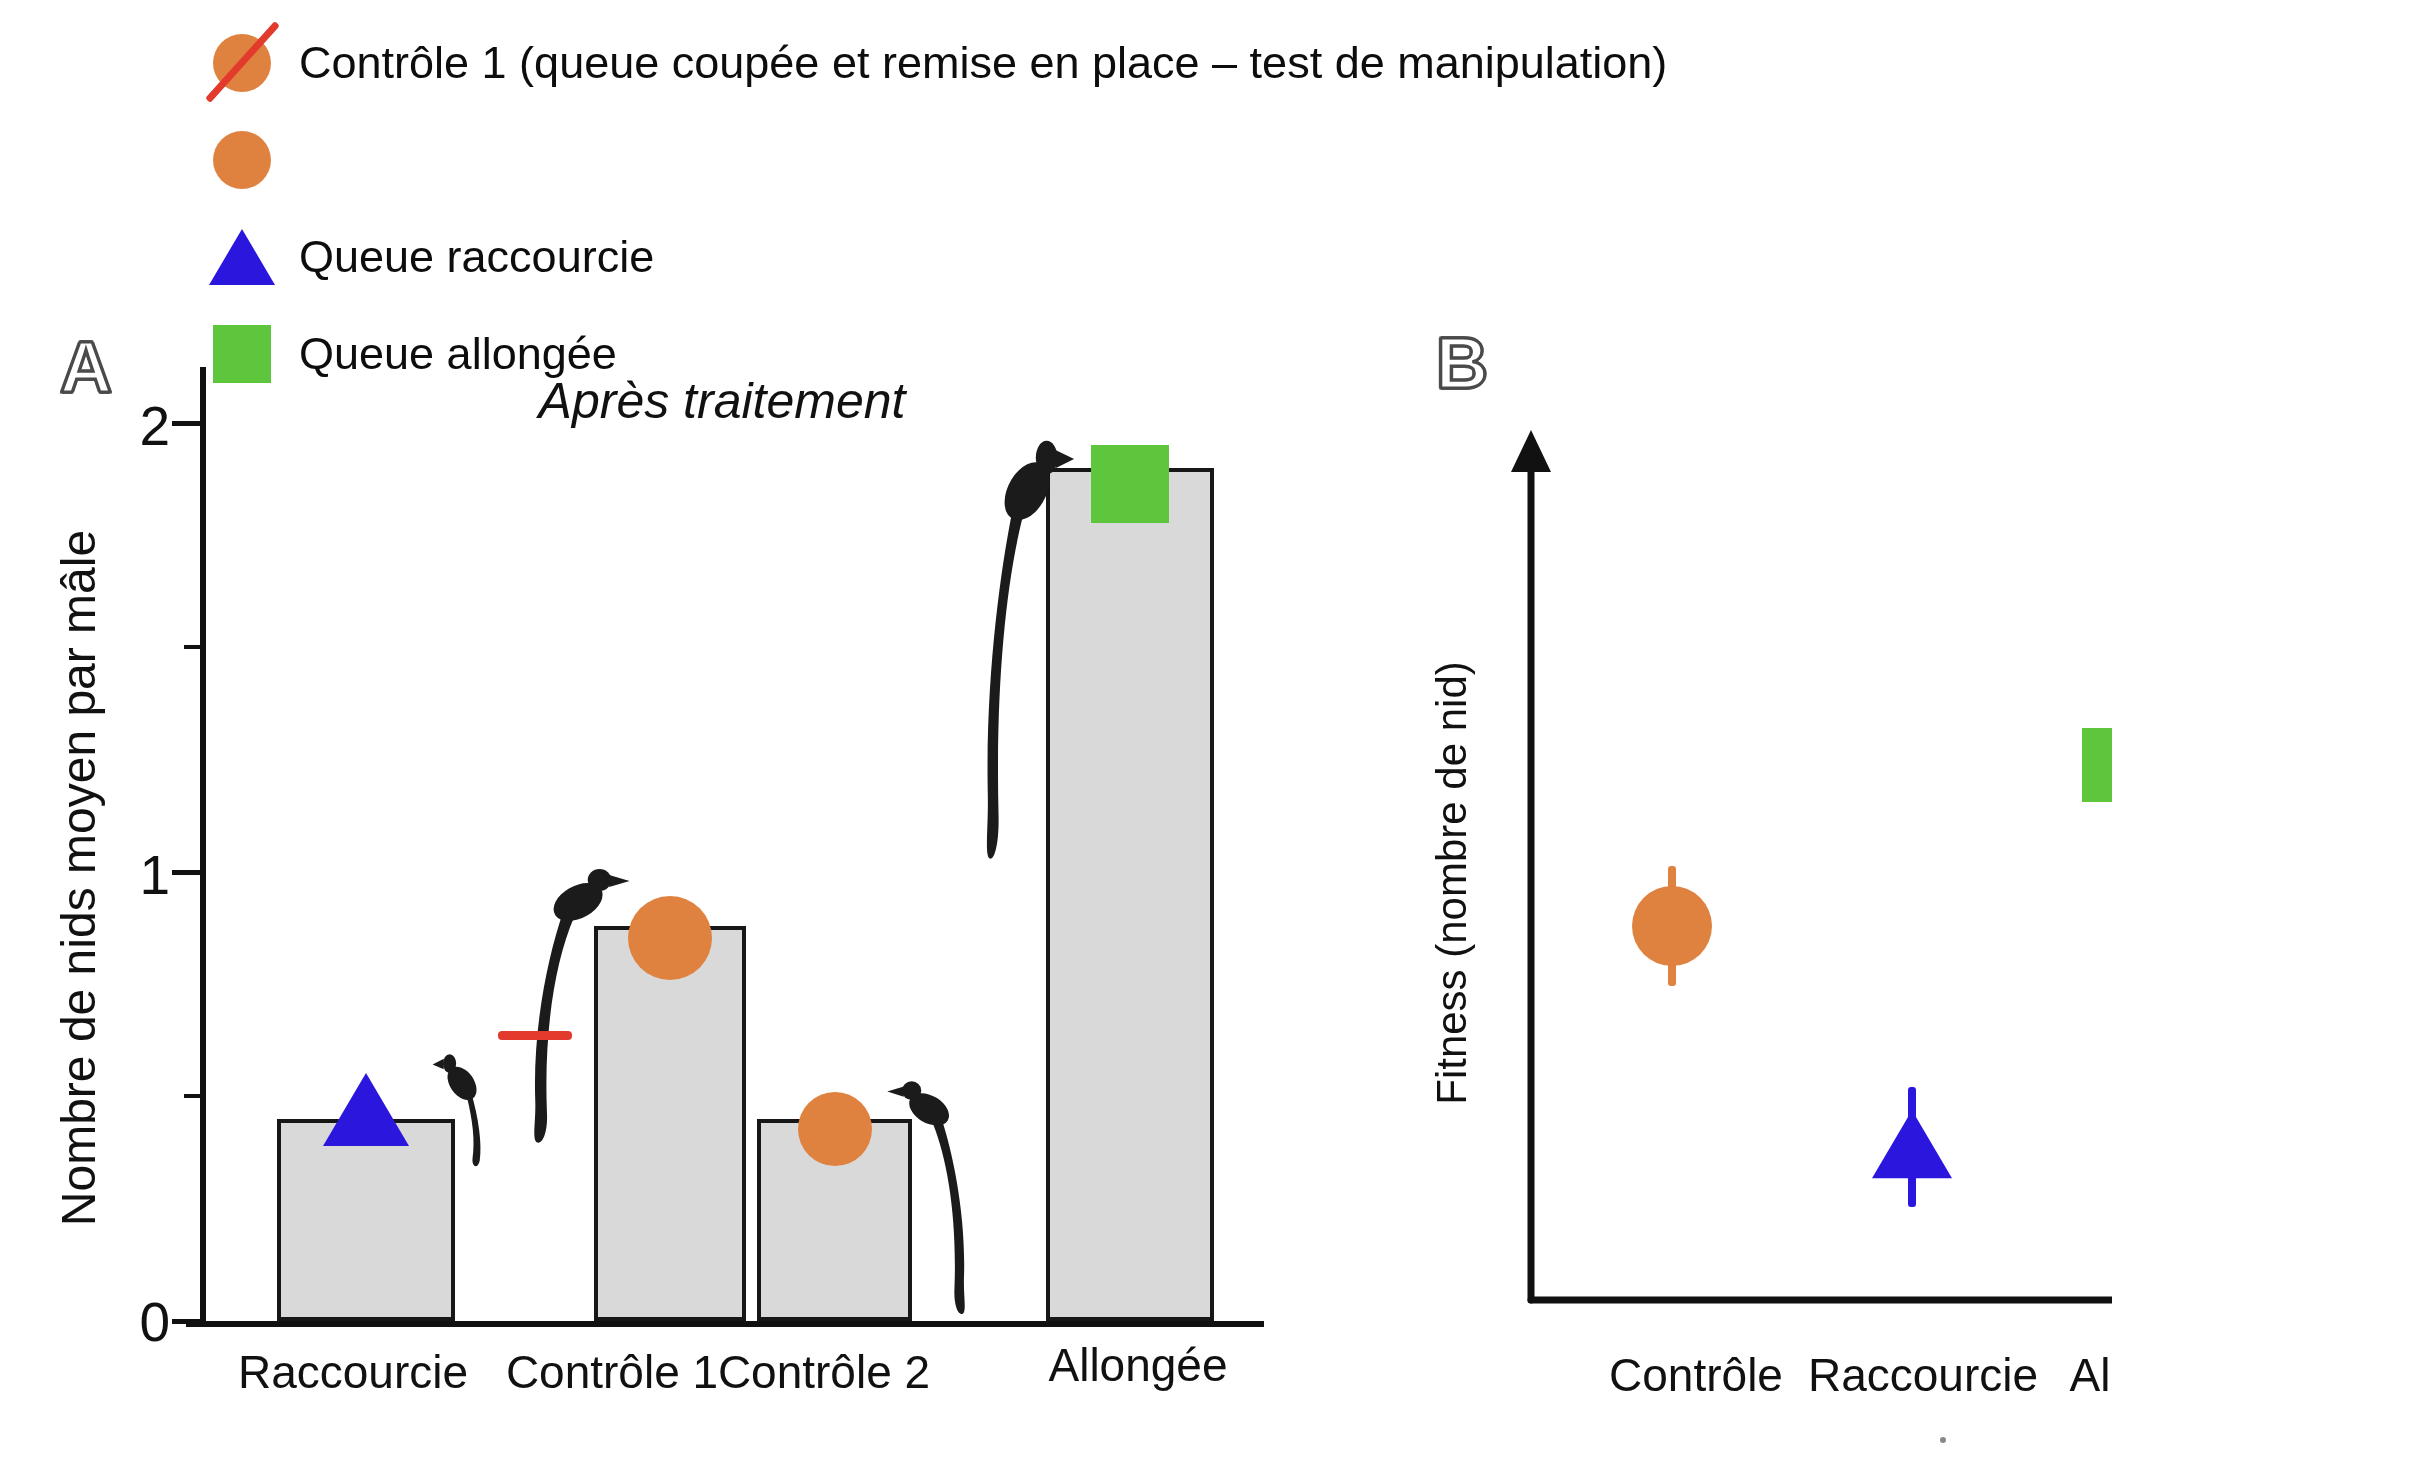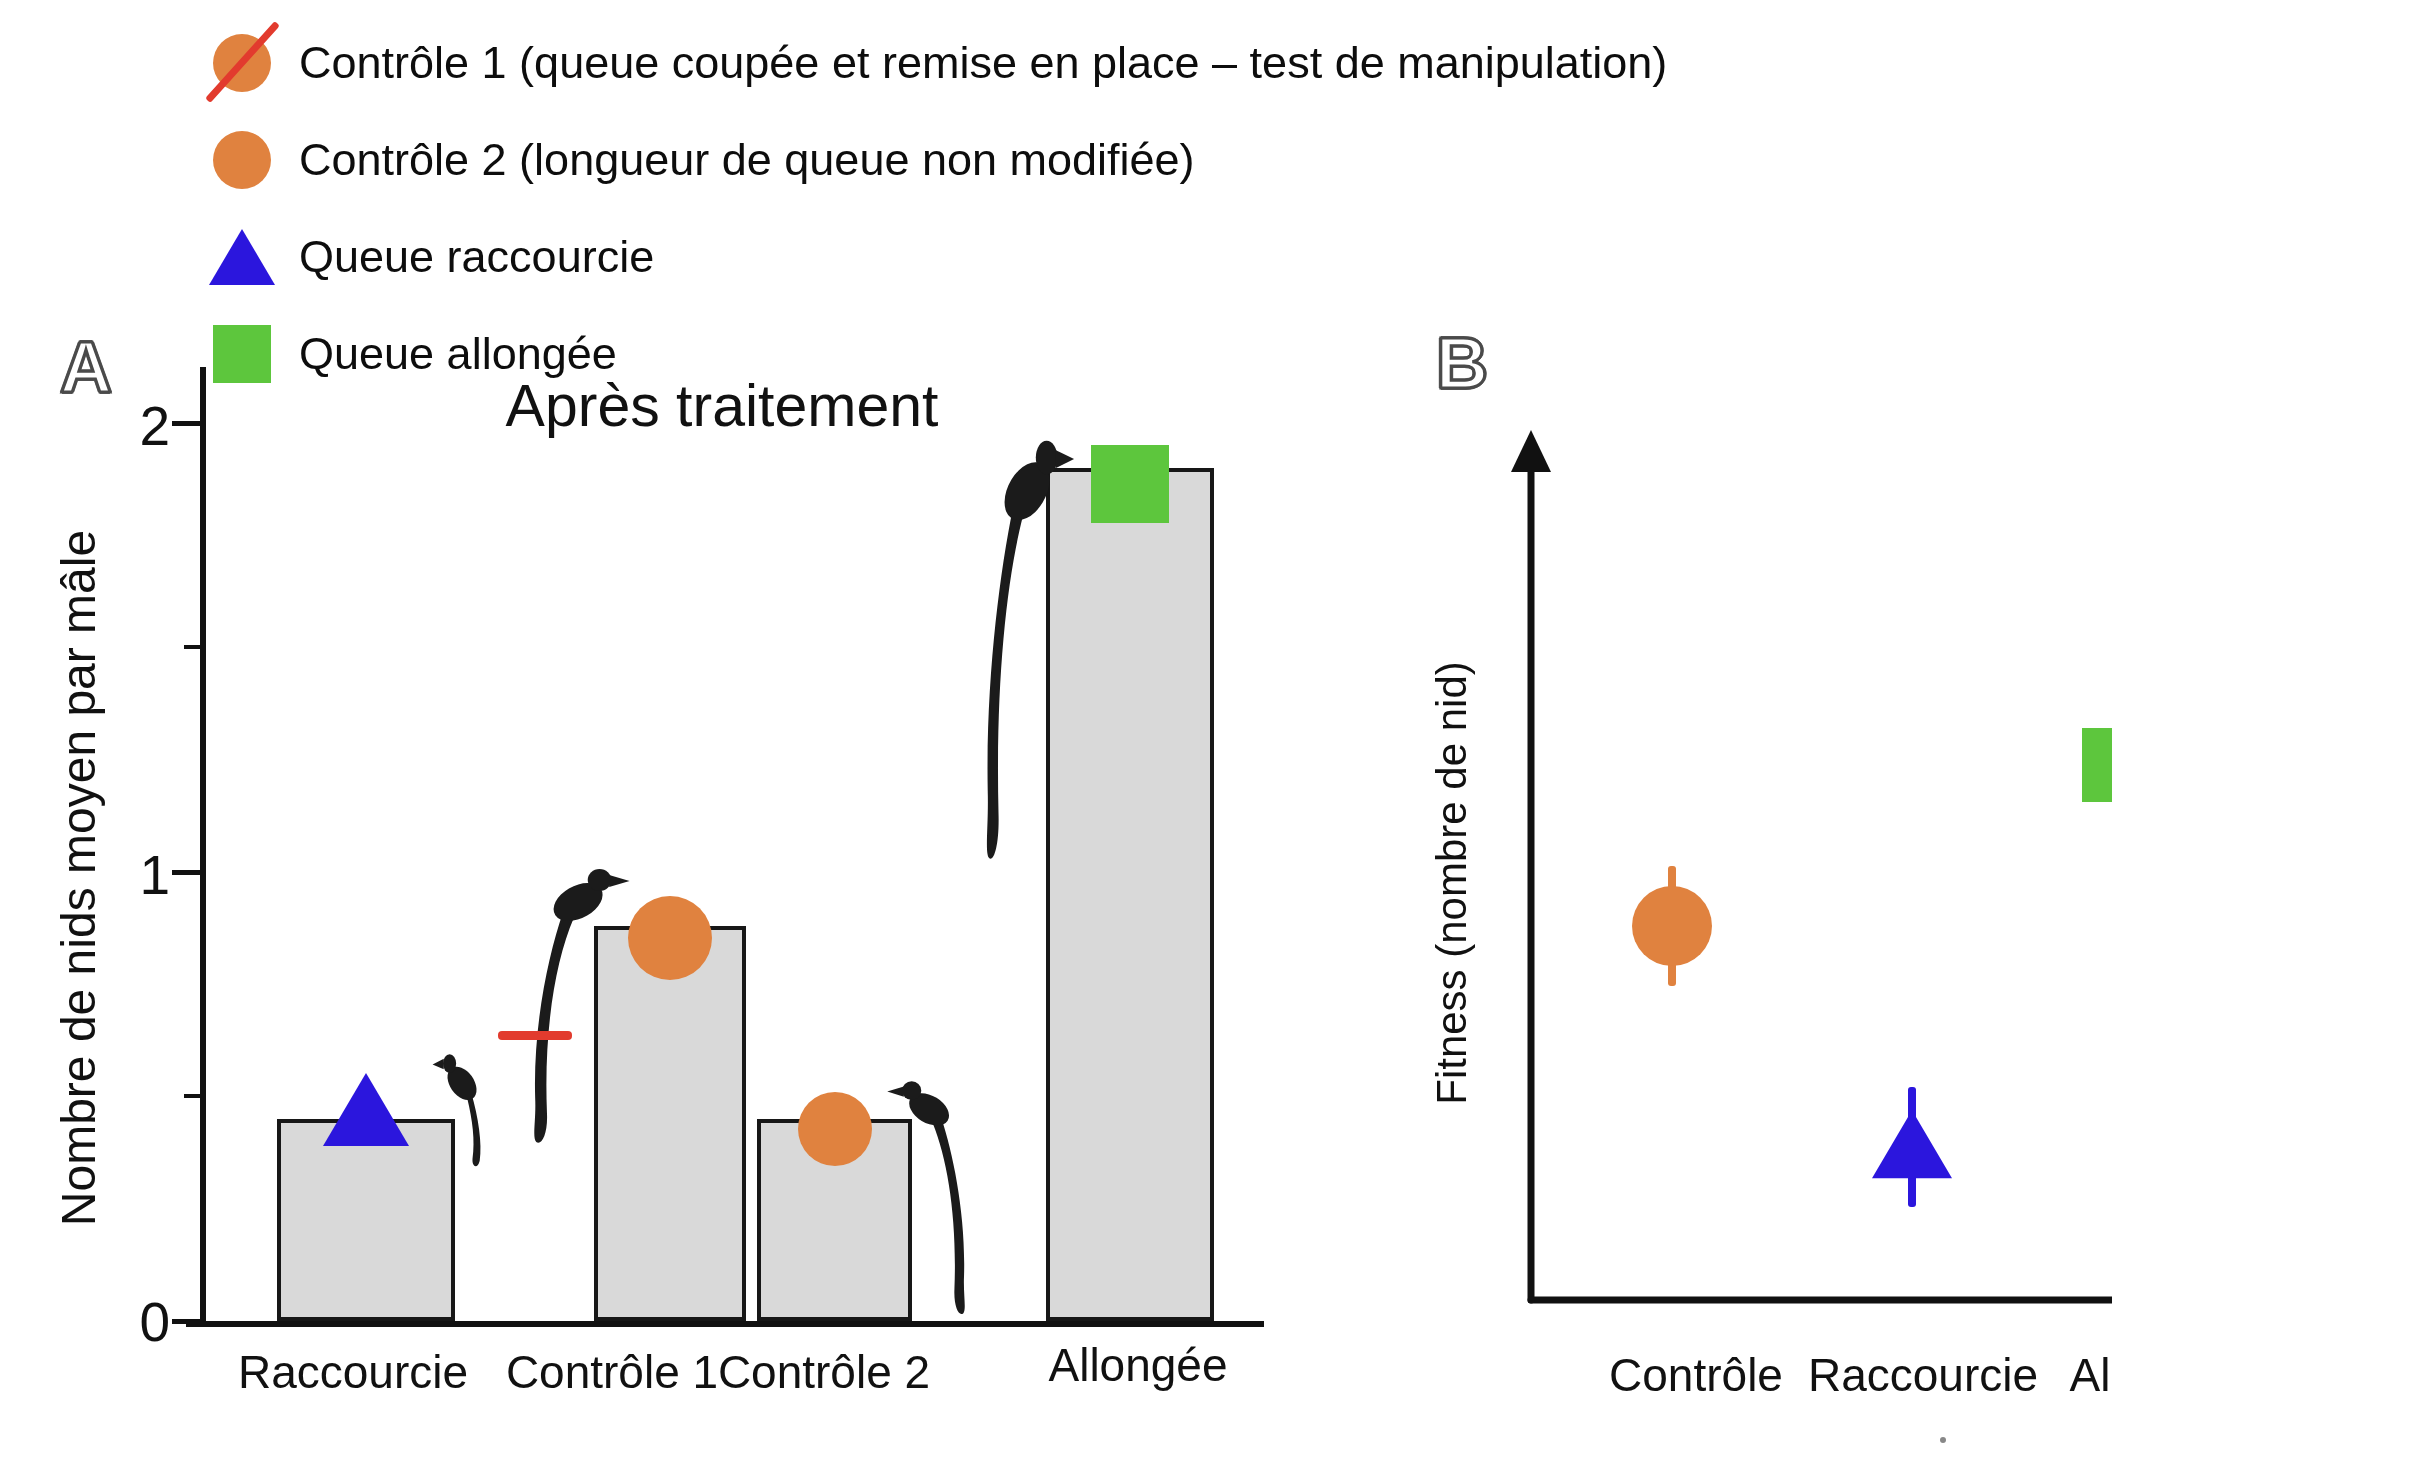--- a/index.html
+++ b/index.html
@@ -19,21 +19,21 @@
   .icon-slash{position:absolute;left:34px;top:-8px;width:7px;height:104px;background:var(--red);transform:rotate(42deg);border-radius:3px;}
   .icon-triangle{width:0;height:0;border-left:33px solid transparent;border-right:33px solid transparent;border-bottom:56px solid var(--blue);}
   .icon-square{width:58px;height:58px;background:var(--green);}
 
   
   .panel-letter{position:absolute;font-size:72px;font-weight:bold;color:#fff;
     -webkit-text-stroke:3px #4a4a4a;
     text-shadow:-2px 0 #5a5a5a,2px 0 #5a5a5a,0 -2px #5a5a5a,0 2px #5a5a5a;}
 
   
-  .pa-title{position:absolute;left:722px;top:372px;transform:translateX(-50%);font-size:59px;white-space:nowrap;}
+  .pa-title{position:absolute;left:722px;top:372px;transform:translateX(-50%);font-size:50px;white-space:nowrap;font-style:italic;}
   .ylab-a{position:absolute;left:78px;top:878px;transform:translate(-50%,-50%) rotate(-90deg);font-size:48px;white-space:nowrap;}
   .yaxis{position:absolute;left:200px;top:367px;width:6px;height:959px;background:var(--ink);}
   .xaxis{position:absolute;left:186px;top:1321px;width:1078px;height:6px;background:var(--ink);}
   .tick{position:absolute;background:var(--ink);}
   .tick.major{left:172px;width:28px;height:5px;}
   .tick.minor{left:184px;width:16px;height:4px;}
   .ytick{position:absolute;left:86px;width:84px;text-align:right;font-size:55px;}
   .bar{position:absolute;bottom:159px;background:var(--bar-fill);border:4px solid #171717;}
   .bar .marker{position:absolute;left:50%;}
   .m-triangle{transform:translateX(-50%);top:-50px;width:0;height:0;border-left:43px solid transparent;border-right:43px solid transparent;border-bottom:73px solid var(--blue);}
@@ -67,21 +67,20 @@
       <span class="legend-icon">
         <span class="icon-circle"></span>
         <span class="icon-slash"></span>
       </span>
       <span class="legend-label">Contrôle 1 (queue coupée et remise en place – test de manipulation)</span>
     </div>
     <div class="legend-row">
       <span class="legend-icon">
         <span class="icon-circle"></span>
       </span>
-      <span class="legend-label">Contrôle 2 (longueur de queue non modifiée)</span>
     </div>
     <div class="legend-row">
       <span class="legend-icon">
         <span class="icon-triangle"></span>
       </span>
       <span class="legend-label">Queue raccourcie</span>
     </div>
     <div class="legend-row">
       <span class="legend-icon">
         <span class="icon-square"></span>

